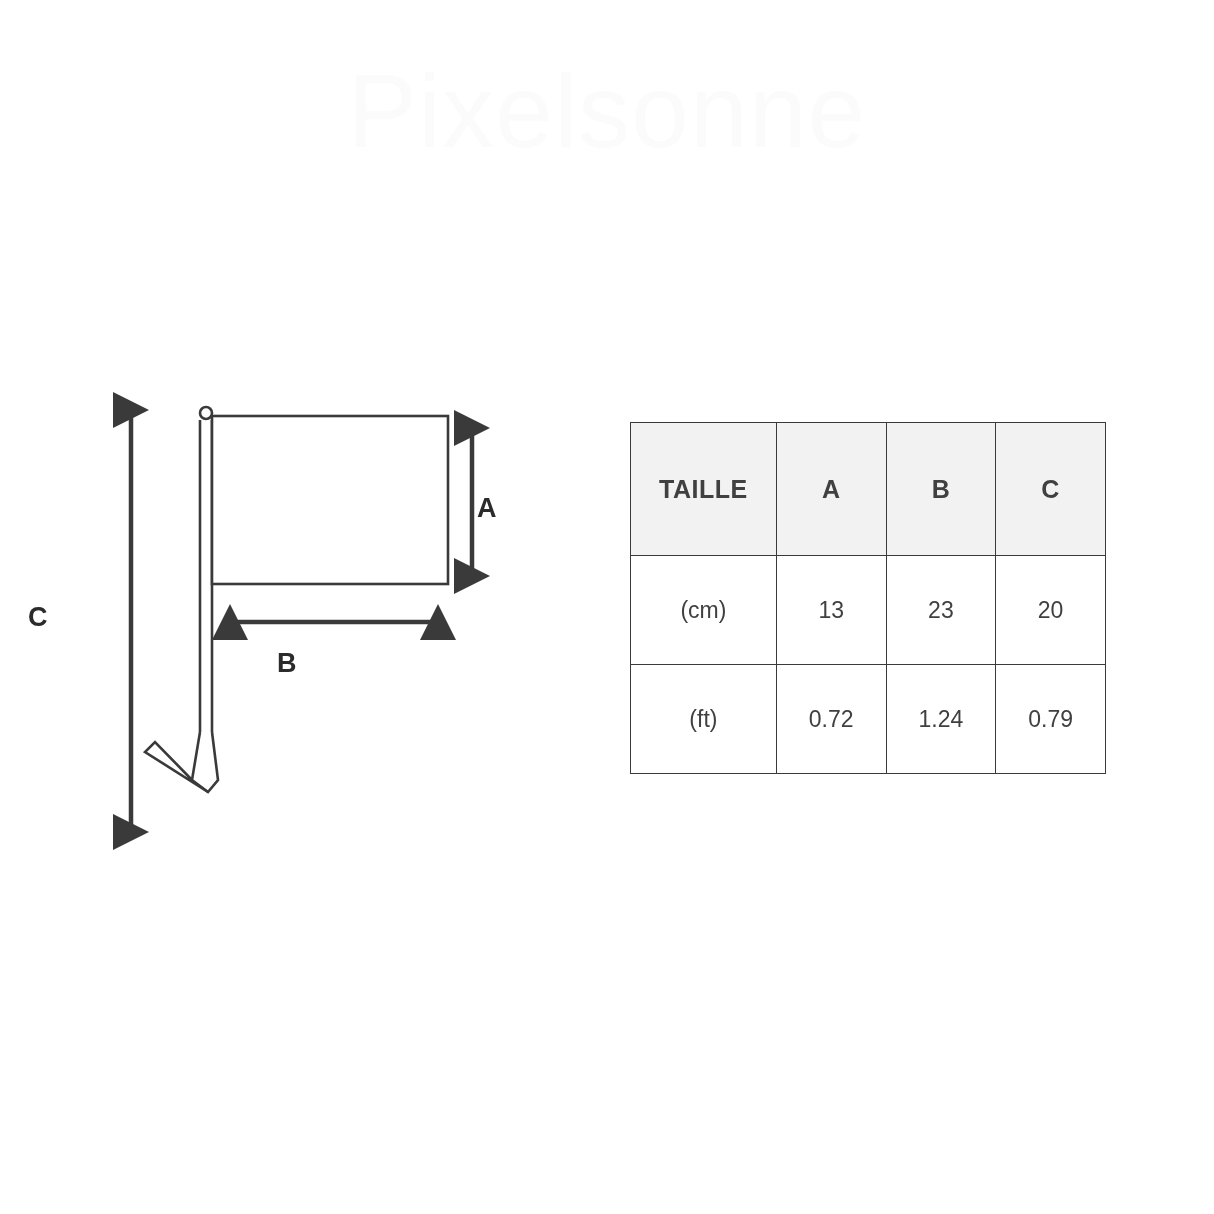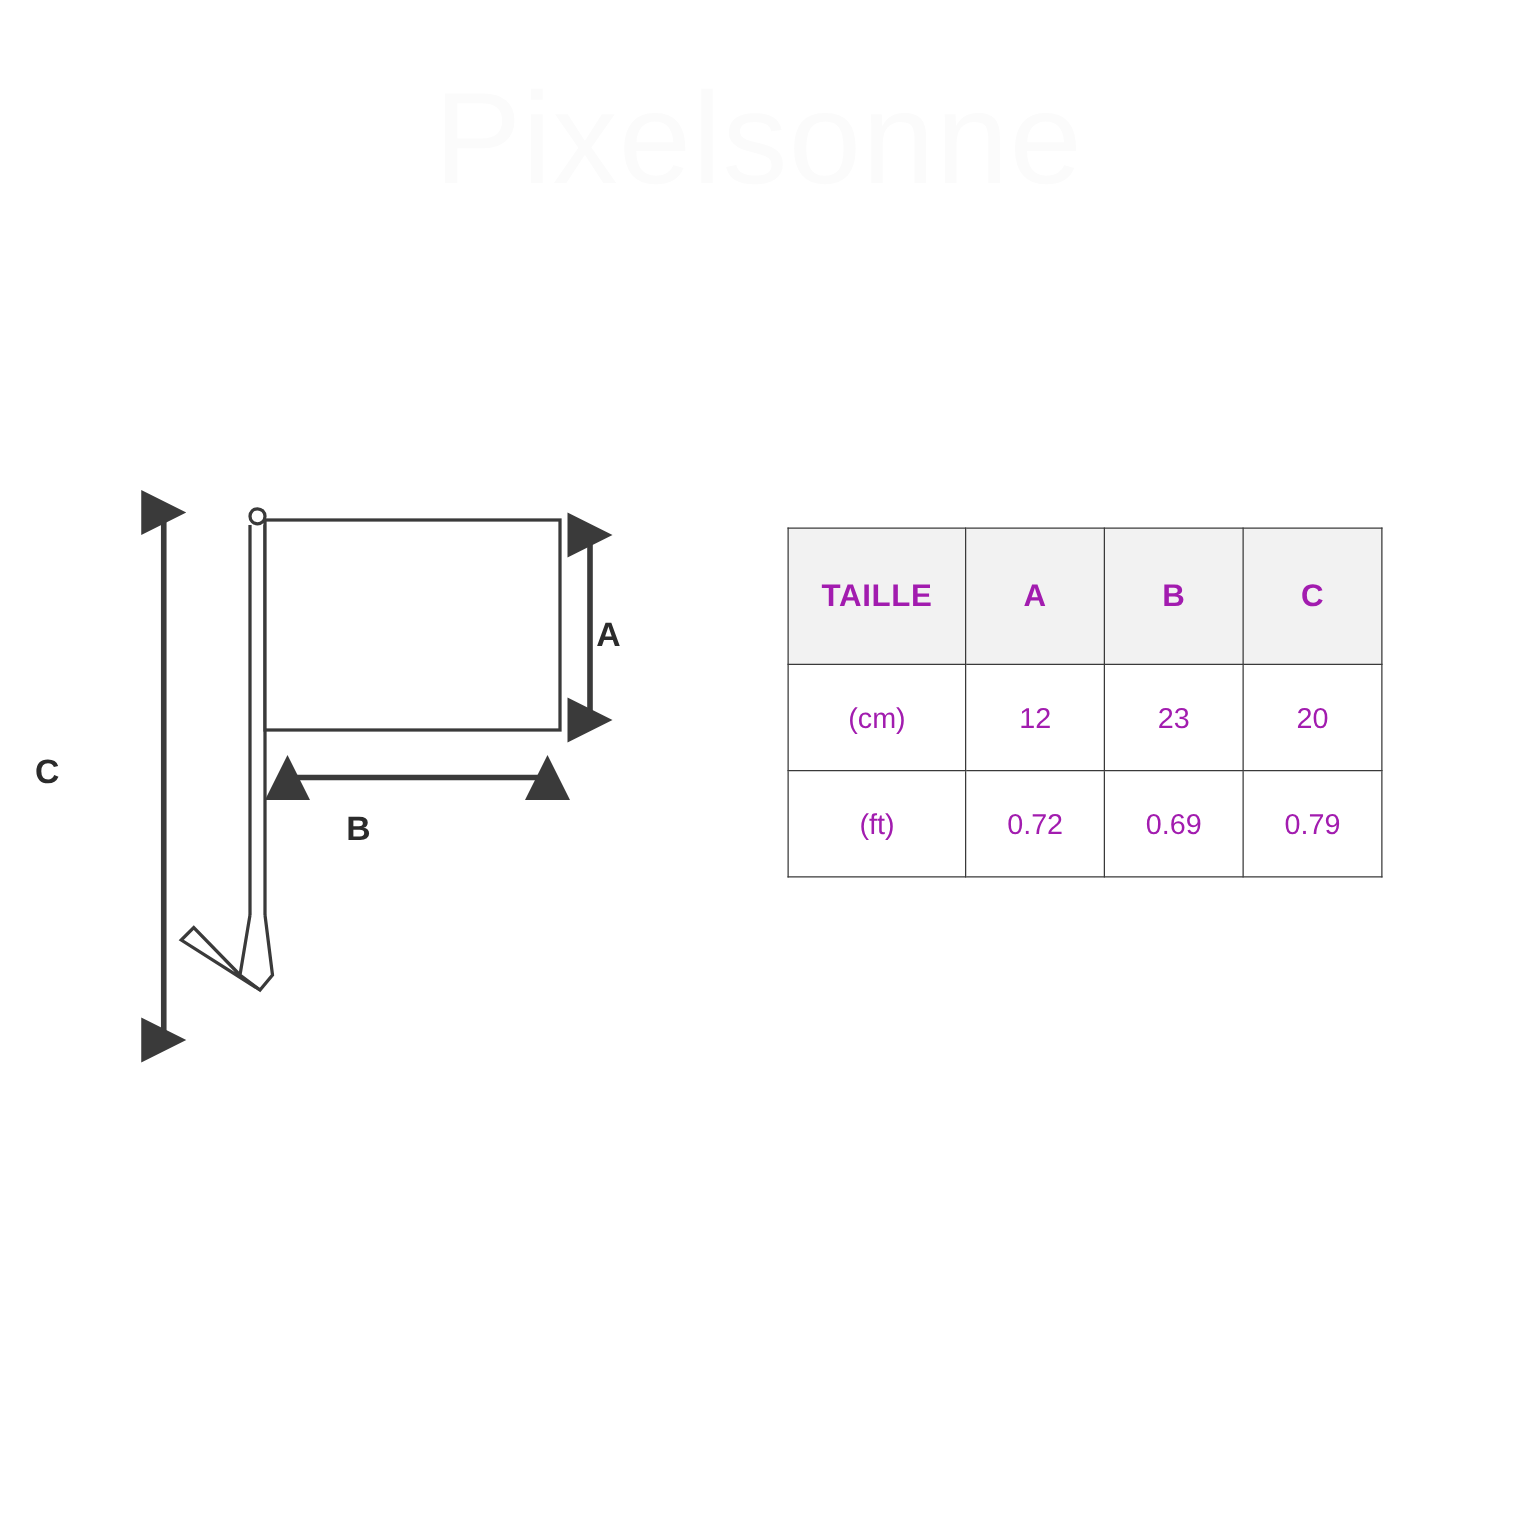--- a/index.html
+++ b/index.html
@@ -59,23 +59,23 @@
     border-collapse: collapse;
     width: 476px;
     background: #ffffff;
   }
   #size-table th,
   #size-table td {
     border: 1.6px solid #3a3a3a;
     text-align: center;
     font-size: 23px;
     font-weight: normal;
-    color: #a21caf;
+    color: #404040;
     height: 84px;
-    padding: 0;
+    padding: 12px;
   }
   #size-table thead th {
     background: #f2f2f2;
     font-weight: bold;
     font-size: 25px;
     height: 108px;
     letter-spacing: 0.5px;
   }
   #size-table .col-first { width: 142px; }
   #size-table .col-rest  { width: 111px; }
@@ -128,24 +128,24 @@
     <tr>
       <th class="col-first">TAILLE</th>
       <th class="col-rest">A</th>
       <th class="col-rest">B</th>
       <th class="col-rest">C</th>
     </tr>
   </thead>
   <tbody>
     <tr>
       <td>(cm)</td>
-      <td>12</td>
+      <td>13</td>
       <td>23</td>
       <td>20</td>
     </tr>
     <tr>
       <td>(ft)</td>
       <td>0.72</td>
-      <td>0.69</td>
+      <td>1.24</td>
       <td>0.79</td>
     </tr>
   </tbody>
 </table>
 
 </body></html>

